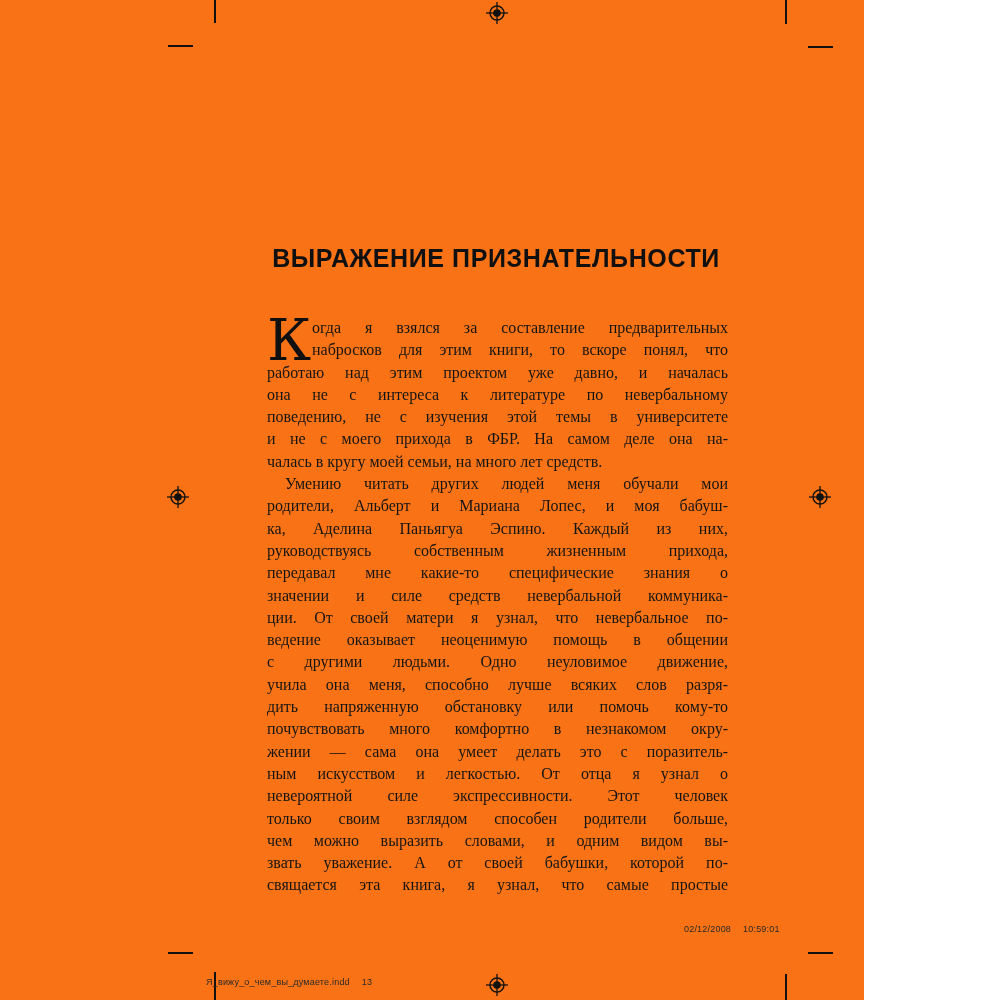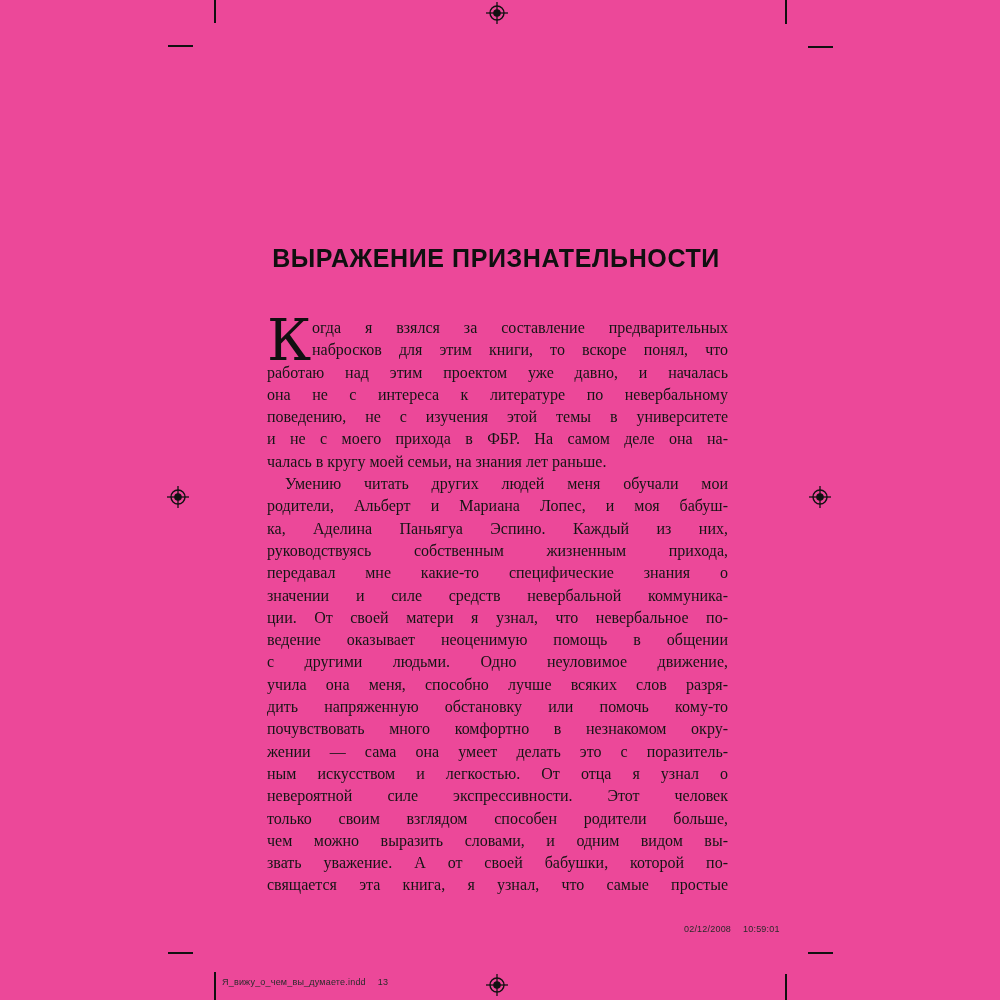--- a/index.html
+++ b/index.html
@@ -1,20 +1,20 @@
 <!DOCTYPE html>
 <html><head>
 <meta charset="utf-8">
 <style>
   html, body { margin: 0; padding: 0; background: #ffffff; }
   .canvas {
     position: relative;
-    width: 1000px;
+    width: 864px;
     height: 1000px;
-    background: #ec4899;
+    background: #f97316;
     overflow: hidden;
     font-family: "Liberation Sans", sans-serif;
   }
 
   
   .crop { position: absolute; background: #111; }
   .crop.v { width: 2px; }
   .crop.h { height: 2px; }
   .crop-tl-v { left: 214px; top: 0;      height: 23px; }
   .crop-tr-v { left: 785px; top: 0;      height: 24px; }
@@ -83,21 +83,21 @@
 
   
   .slug {
     position: absolute;
     font-family: "Liberation Sans", sans-serif;
     font-size: 9px;
     color: #2a2a2a;
     letter-spacing: 0.2px;
     white-space: nowrap;
   }
-  .slug-left  { left: 222px; top: 977px; }
+  .slug-left  { left: 206px; top: 977px; }
   .slug-right { left: 684px; top: 924px; }
   .slug span { margin-right: 12px; }
   .slug span:last-child { margin-right: 0; }
 </style>
 </head>
 <body>
 
 <div class="canvas">
 
   <svg width="0" height="0" style="position:absolute">
@@ -140,21 +140,21 @@
     <div class="body-text">
 
       <div>
         <div class="dropcap">К</div>
         <div class="jline">огда я взялся за составление предварительных</div>
         <div class="jline">набросков для этим книги, то вскоре понял, что</div>
         <div class="jline">работаю над этим проектом уже давно, и началась</div>
         <div class="jline">она не с интереса к литературе по невербальному</div>
         <div class="jline">поведению, не с изучения этой темы в университете</div>
         <div class="jline">и не с моего прихода в ФБР. На самом деле она на-</div>
-        <div class="jline end">чалась в кругу моей семьи, на знания лет раньше.</div>
+        <div class="jline end">чалась в кругу моей семьи, на много лет средств.</div>
       </div>
 
       <div>
         <div class="jline indent">Умению читать других людей меня обучали мои</div>
         <div class="jline">родители, Альберт и Мариана Лопес, и моя бабуш-</div>
         <div class="jline">ка, Аделина Паньягуа Эспино. Каждый из них,</div>
         <div class="jline">руководствуясь собственным жизненным прихода,</div>
         <div class="jline">передавал мне какие-то специфические знания о</div>
         <div class="jline">значении и силе средств невербальной коммуника-</div>
         <div class="jline">ции. От своей матери я узнал, что невербальное по-</div>

